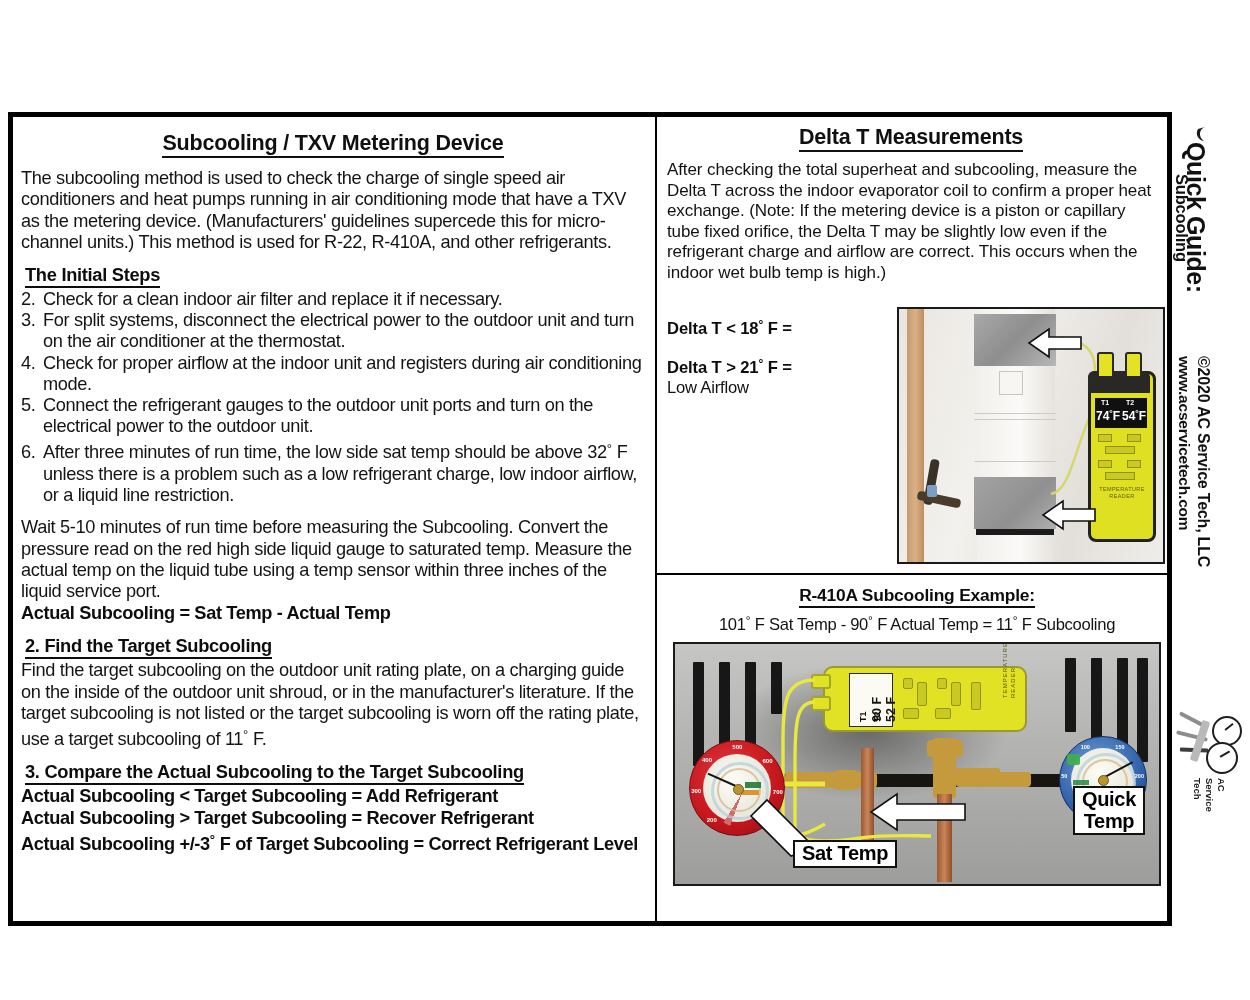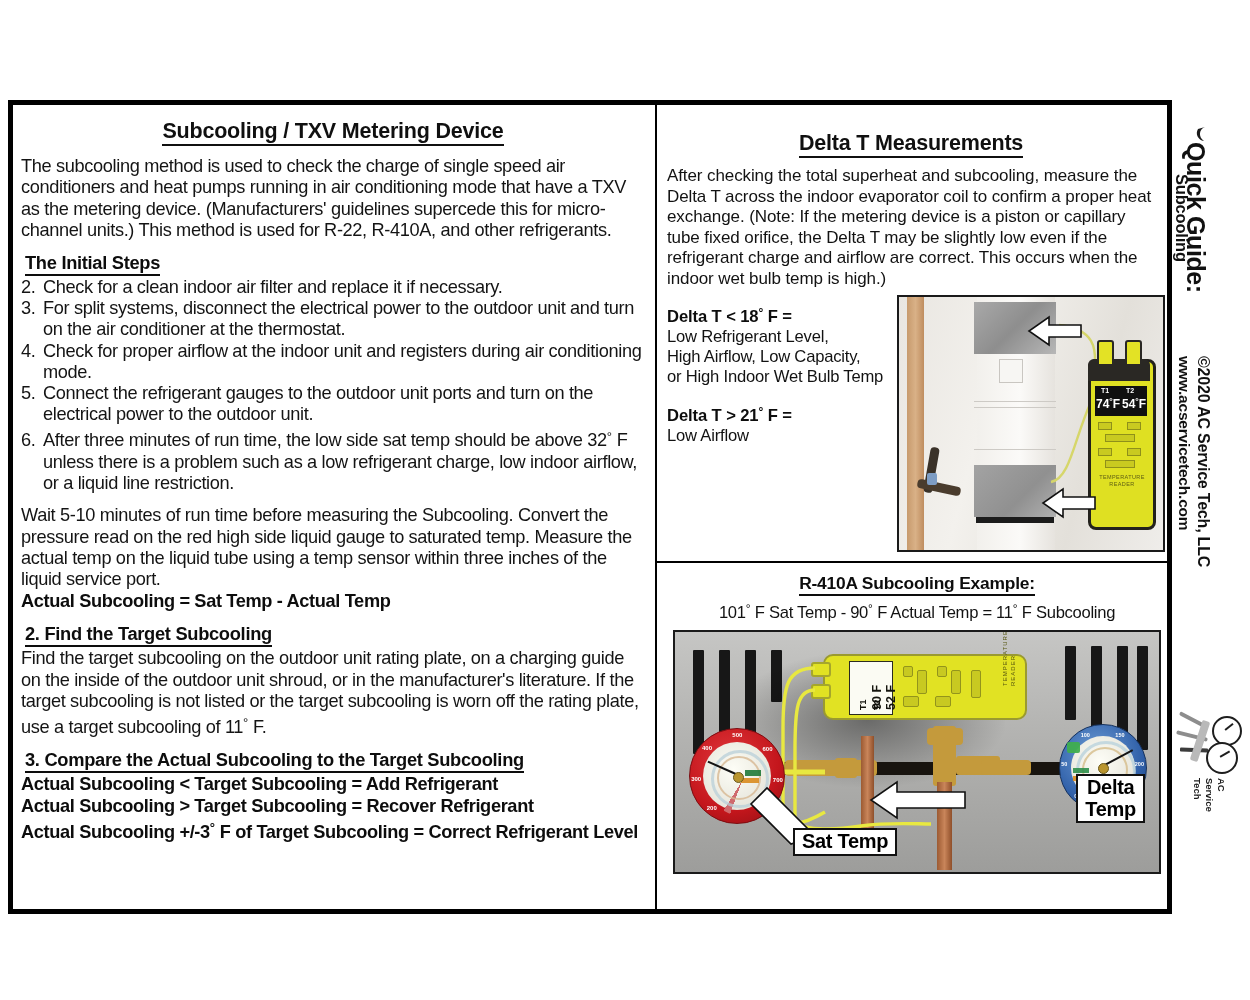--- a/index.html
+++ b/index.html
@@ -7,21 +7,21 @@
     width:1250px;height:1000px;
     background:#ffffff;
     font-family:"Liberation Sans", sans-serif;
     overflow:hidden;
     position:relative;
   }
 
   
   #card{
     position:absolute;
-    left:8px; top:100px;
+    left:8px; top:112px;
     width:1164px; height:814px;
     border:5px solid #000;
     background:#fff;
     box-sizing:border-box;
     display:flex;
   }
 
   
   #left-col{
     width:652px;
@@ -326,30 +326,29 @@
           <div class="bold-line">Actual Subcooling +/-3<span class="deg">°</span> F of Target Subcooling = Correct Refrigerant Level</div>
         </div>
     </div>
 
   </div>
 
   <div id="right-col">
 
     <div id="rc-top">
 
-      <h1 class="col-title" style="margin-top:20px;margin-bottom:10px">
+      <h1 class="col-title" style="margin-top:2px;margin-bottom:10px">
         <span>Delta T Measurements</span>
       </h1>
 
       <p class="r-body">After checking the total superheat and subcooling, measure the Delta T across the indoor evaporator coil to confirm a proper heat exchange. (Note: If the metering device is a piston or capillary tube fixed orifice, the Delta T may be slightly low even if the refrigerant charge and airflow are correct. This occurs when the indoor wet bulb temp is high.)</p>
 
       <div class="dt-list" id="dt-list">
           <div class="dt-block">
             <div class="dt-head">Delta T &lt; 18<span class="deg">°</span> F =</div>
-            <div class="dt-sub">Low Refrigerant Level,<br>High Airflow, Low Capacity,<br>or High Indoor Wet Bulb Temp</div>
           </div>
           <div class="dt-block">
             <div class="dt-head">Delta T &gt; 21<span class="deg">°</span> F =</div>
             <div class="dt-sub">Low Airflow</div>
           </div>
         </div>
 
       <div id="dt-photo">
         <div class="ph-wall"></div>
         <div class="ph-woodstrip"></div>
@@ -508,21 +507,21 @@
         </div>
 
         <svg width="484" height="240" style="position:absolute;left:0;top:0">
           <polygon points="128,208 132,196 92,156 76,172 116,212" fill="#ffffff" stroke="#111" stroke-width="1.6"></polygon>
           <polygon points="290,160 222,160 222,150 196,168 222,186 222,176 290,176" fill="#ffffff" stroke="#111" stroke-width="1.6"></polygon>
         </svg>
 
         <div class="callout" style="left:118px;top:196px;font-size:20px">Sat Temp</div>
 
         <div class="callout" style="right:14px;top:142px;font-size:20px;text-align:center">
-          <div>Delta</div>
+          <div>Quick</div>
           <div>Temp</div>
         </div>
 
       </div>
     </div>
 
   </div>
 </div>
 
 <div id="spine">

